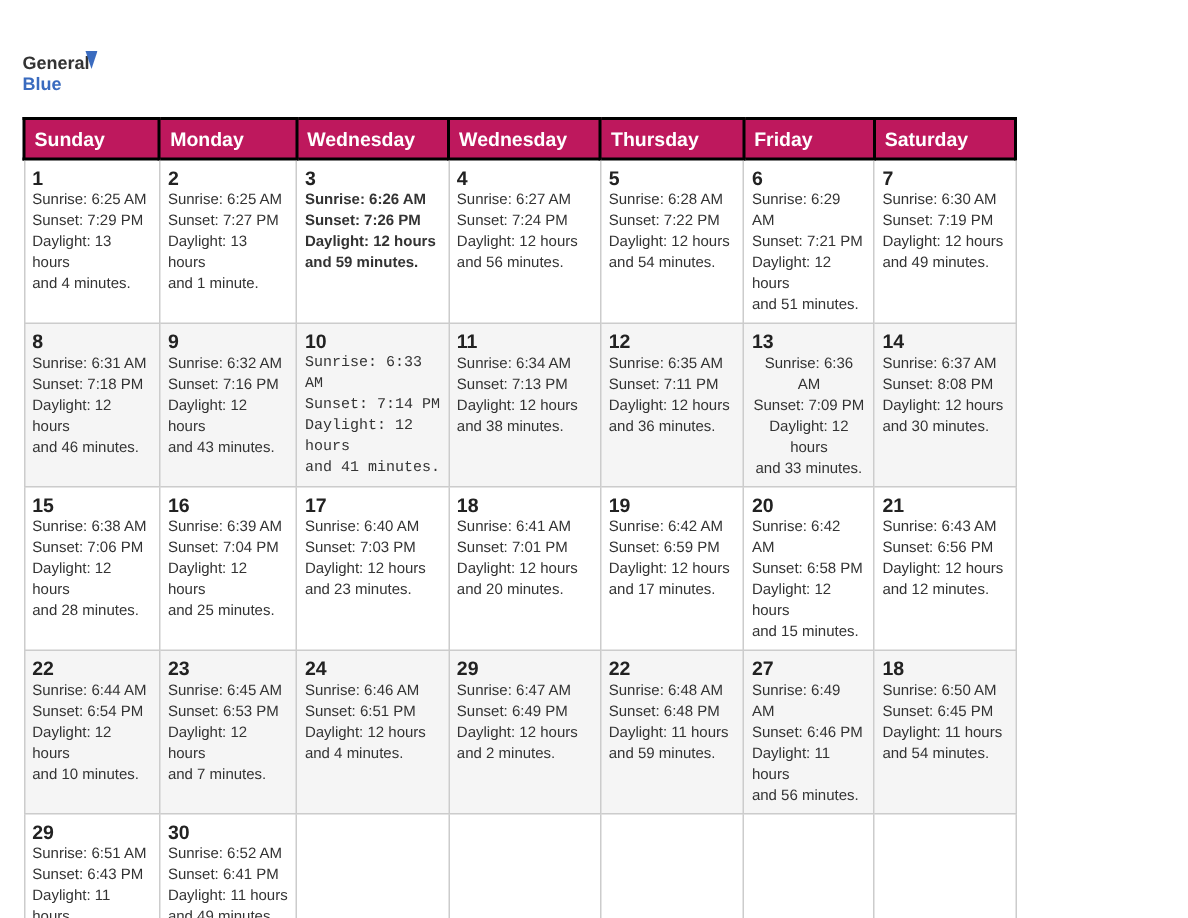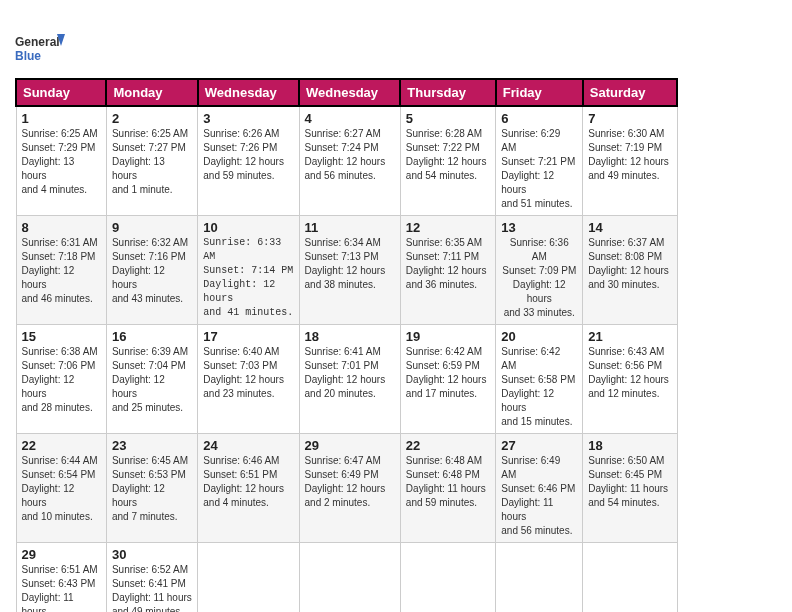--- a/index.html
+++ b/index.html
@@ -127,21 +127,21 @@
           </td>
           <td>
             <span class="day-number">2</span>
             <div class="day-info" style="white-space: pre-line;">Sunrise: 6:25 AM
 Sunset: 7:27 PM
 Daylight: 13 hours
 and 1 minute.</div>
           </td>
           <td>
             <span class="day-number">3</span>
-            <div class="day-info" style="white-space: pre-line;">Sunrise: 6:26 AM
+            <div class="day-info" style="white-space: pre-line; font-weight: bold;">Sunrise: 6:26 AM
 Sunset: 7:26 PM
 Daylight: 12 hours
 and 59 minutes.</div>
           </td>
           <td>
             <span class="day-number">4</span>
             <div class="day-info" style="white-space: pre-line;">Sunrise: 6:27 AM
 Sunset: 7:24 PM
 Daylight: 12 hours
 and 56 minutes.</div>

